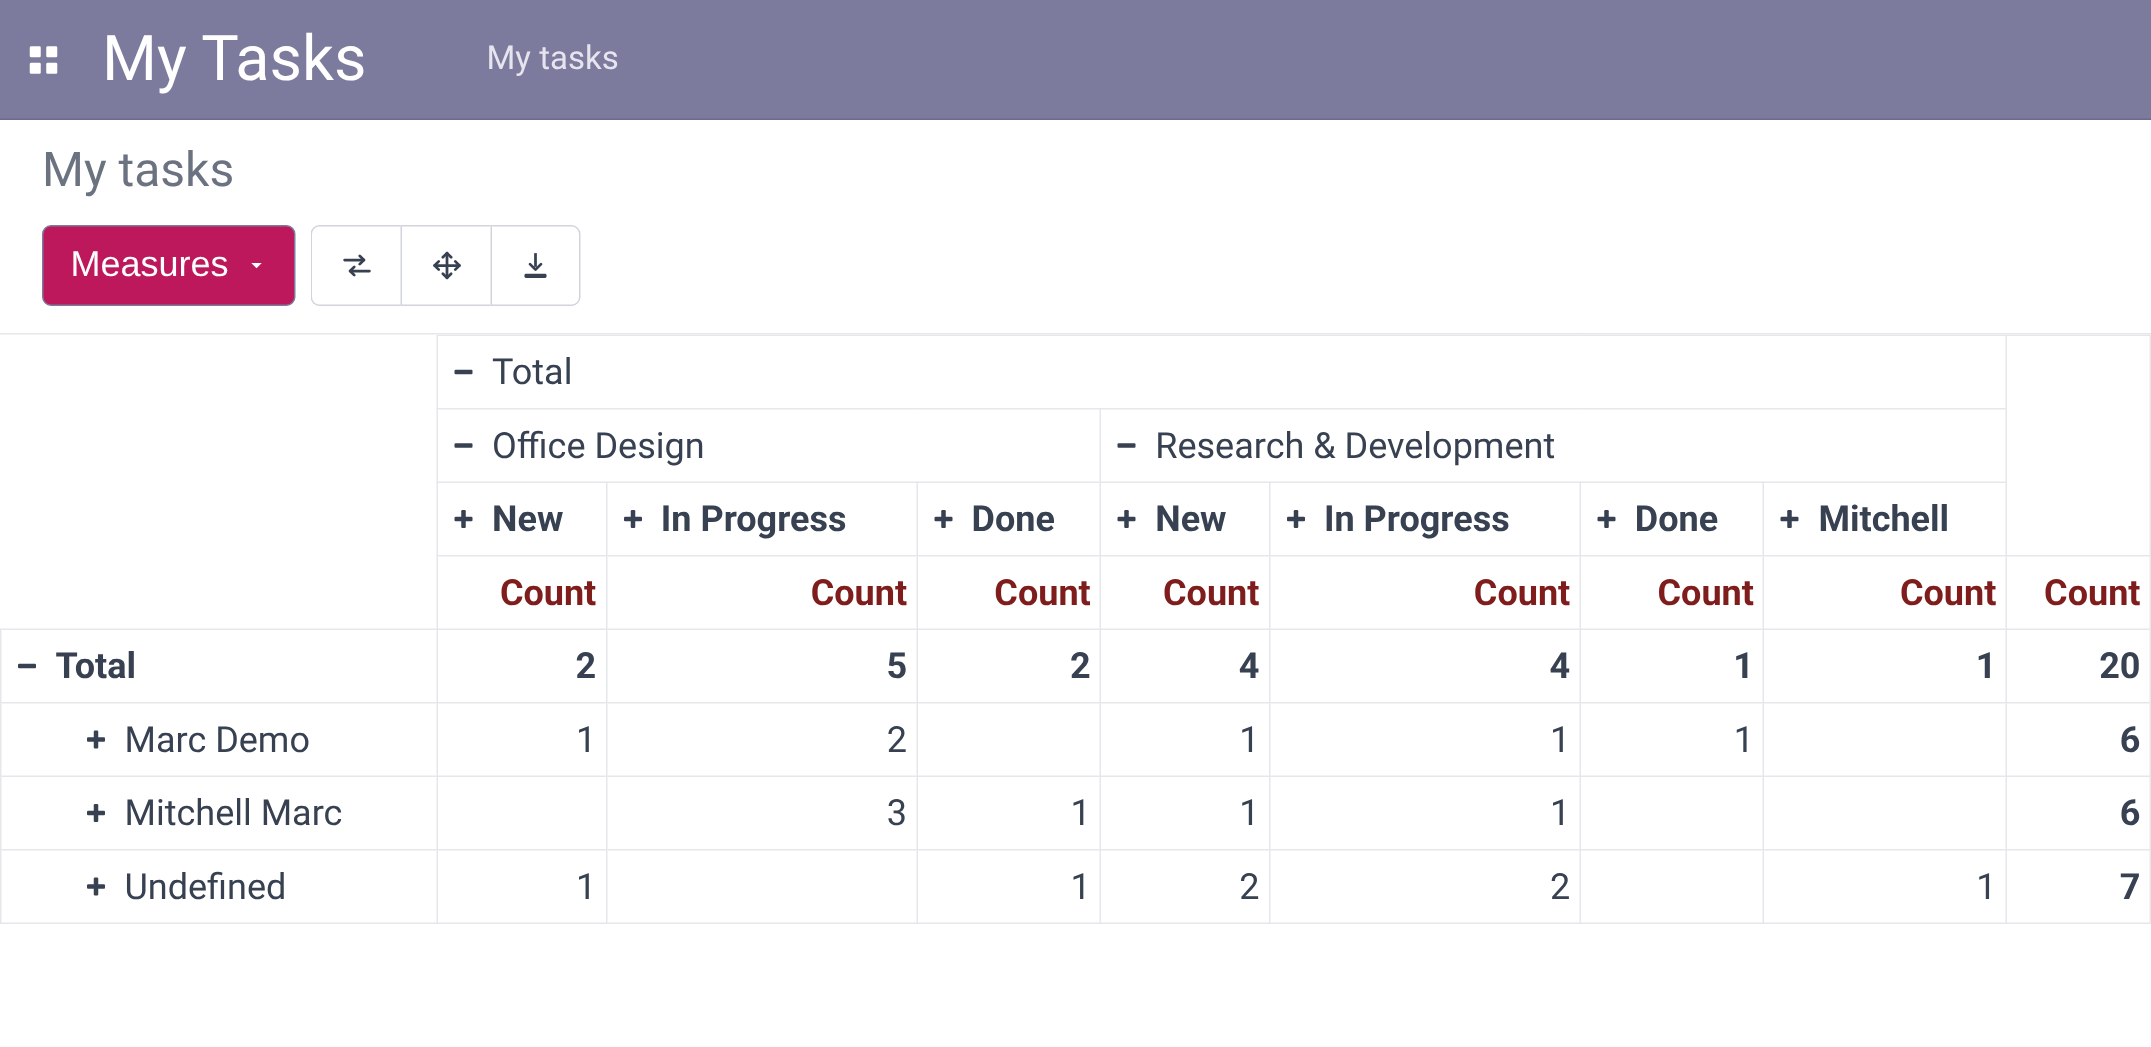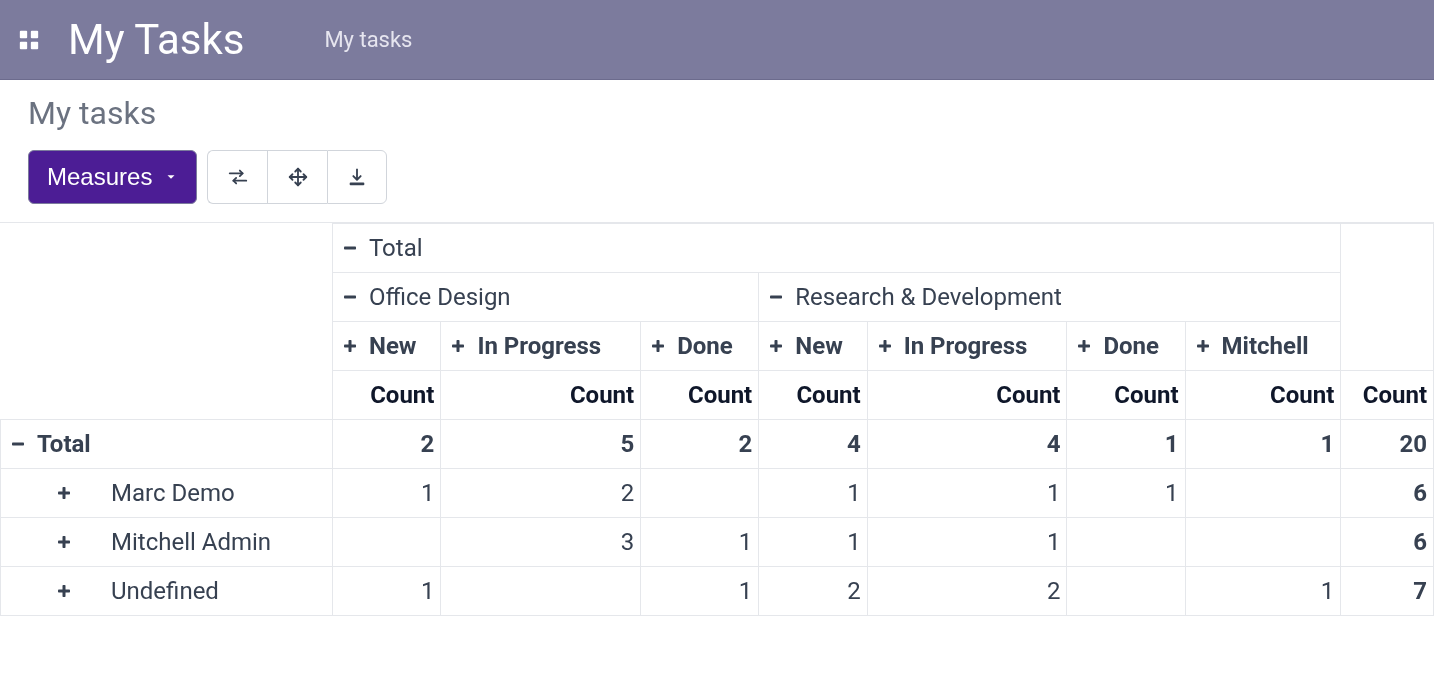--- a/index.html
+++ b/index.html
@@ -55,21 +55,21 @@
     height: 54px;
     padding: 0 18px;
     border: 1px solid #d1d5db;
     border-radius: 6px;
     background:#fff;
     font-size: 24px;
     color:#374151;
     cursor:pointer;
   }
   .btn.primary {
-    background:#4c1d95;
+    background:#be185d;
     color:#fff;
     border-color:#7c7b9d;
   }
   .btn .caret-down { margin-left:12px; }
   .btngroup { display:inline-flex; }
   .btngroup .btn { border-radius:0; border-right:none; width:60px; padding:0;}
   .btngroup .btn:first-child { border-top-left-radius:6px; border-bottom-left-radius:6px; }
   .btngroup .btn:last-child  { border-top-right-radius:6px; border-bottom-right-radius:6px; border-right:1px solid #d1d5db;}
 
   
@@ -79,33 +79,33 @@
     width: 100%;
     font-size: 24px;
     color:#374151;
   }
   table.pivot th, table.pivot td {
     border: 1px solid #e5e7eb;
     padding: 10px 6px;
     white-space:nowrap;
   }
   table.pivot thead th { font-weight:700; text-align:left; }
-  table.pivot .count-hdr { color:#0f172a; text-align:right; }
+  table.pivot .count-hdr { color:#7f1d1d; text-align:right; }
   table.pivot tbody td.num { text-align:right; }
   table.pivot tbody tr.total td, table.pivot tbody tr.total th { font-weight:700; }
   table.pivot td.row-total { font-weight:700; text-align:right; }
   .toggle {
     display:inline-flex; align-items:center; justify-content:center;
     width: 22px; height:22px;
     margin-right: 8px;
     color:#374151;
     cursor:pointer;
   }
   .row-label { display:flex; align-items:center; }
-  .indent-1 { padding-left: 46px; gap: 28px; }
+  .indent-1 { padding-left: 46px; }
   table.pivot tbody th { text-align:left; font-weight:400; }
   table.pivot tbody tr.total th { font-weight:700; }
   table.pivot thead .toprow th.blank { border-left:none; border-top:none; background:#fff; }
   table.pivot thead th.col-group { font-weight:400; }
   svg { display:block; }
 </style>
 </head>
 <body>
 
 <div class="navbar">
@@ -342,21 +342,21 @@
         </tr>
         <tr class="">
           <th>
             <span class="row-label indent-1">
               <span class="toggle">
                 <svg viewBox="0 0 24 24" width="18" height="18" fill="#374151">
                   <rect x="10" y="4" width="4" height="16" rx="1"></rect>
                   <rect x="4" y="10" width="16" height="4" rx="1"></rect>
                 </svg>
               </span>
-              <span>Mitchell Admin</span>
+              <span>Mitchell Marc</span>
             </span>
           </th>
           <td class="num"></td>
           <td class="num">3</td>
           <td class="num">1</td>
           <td class="num">1</td>
           <td class="num">1</td>
           <td class="num"></td>
           <td class="num"></td>
           <td class="num row-total">6</td>

